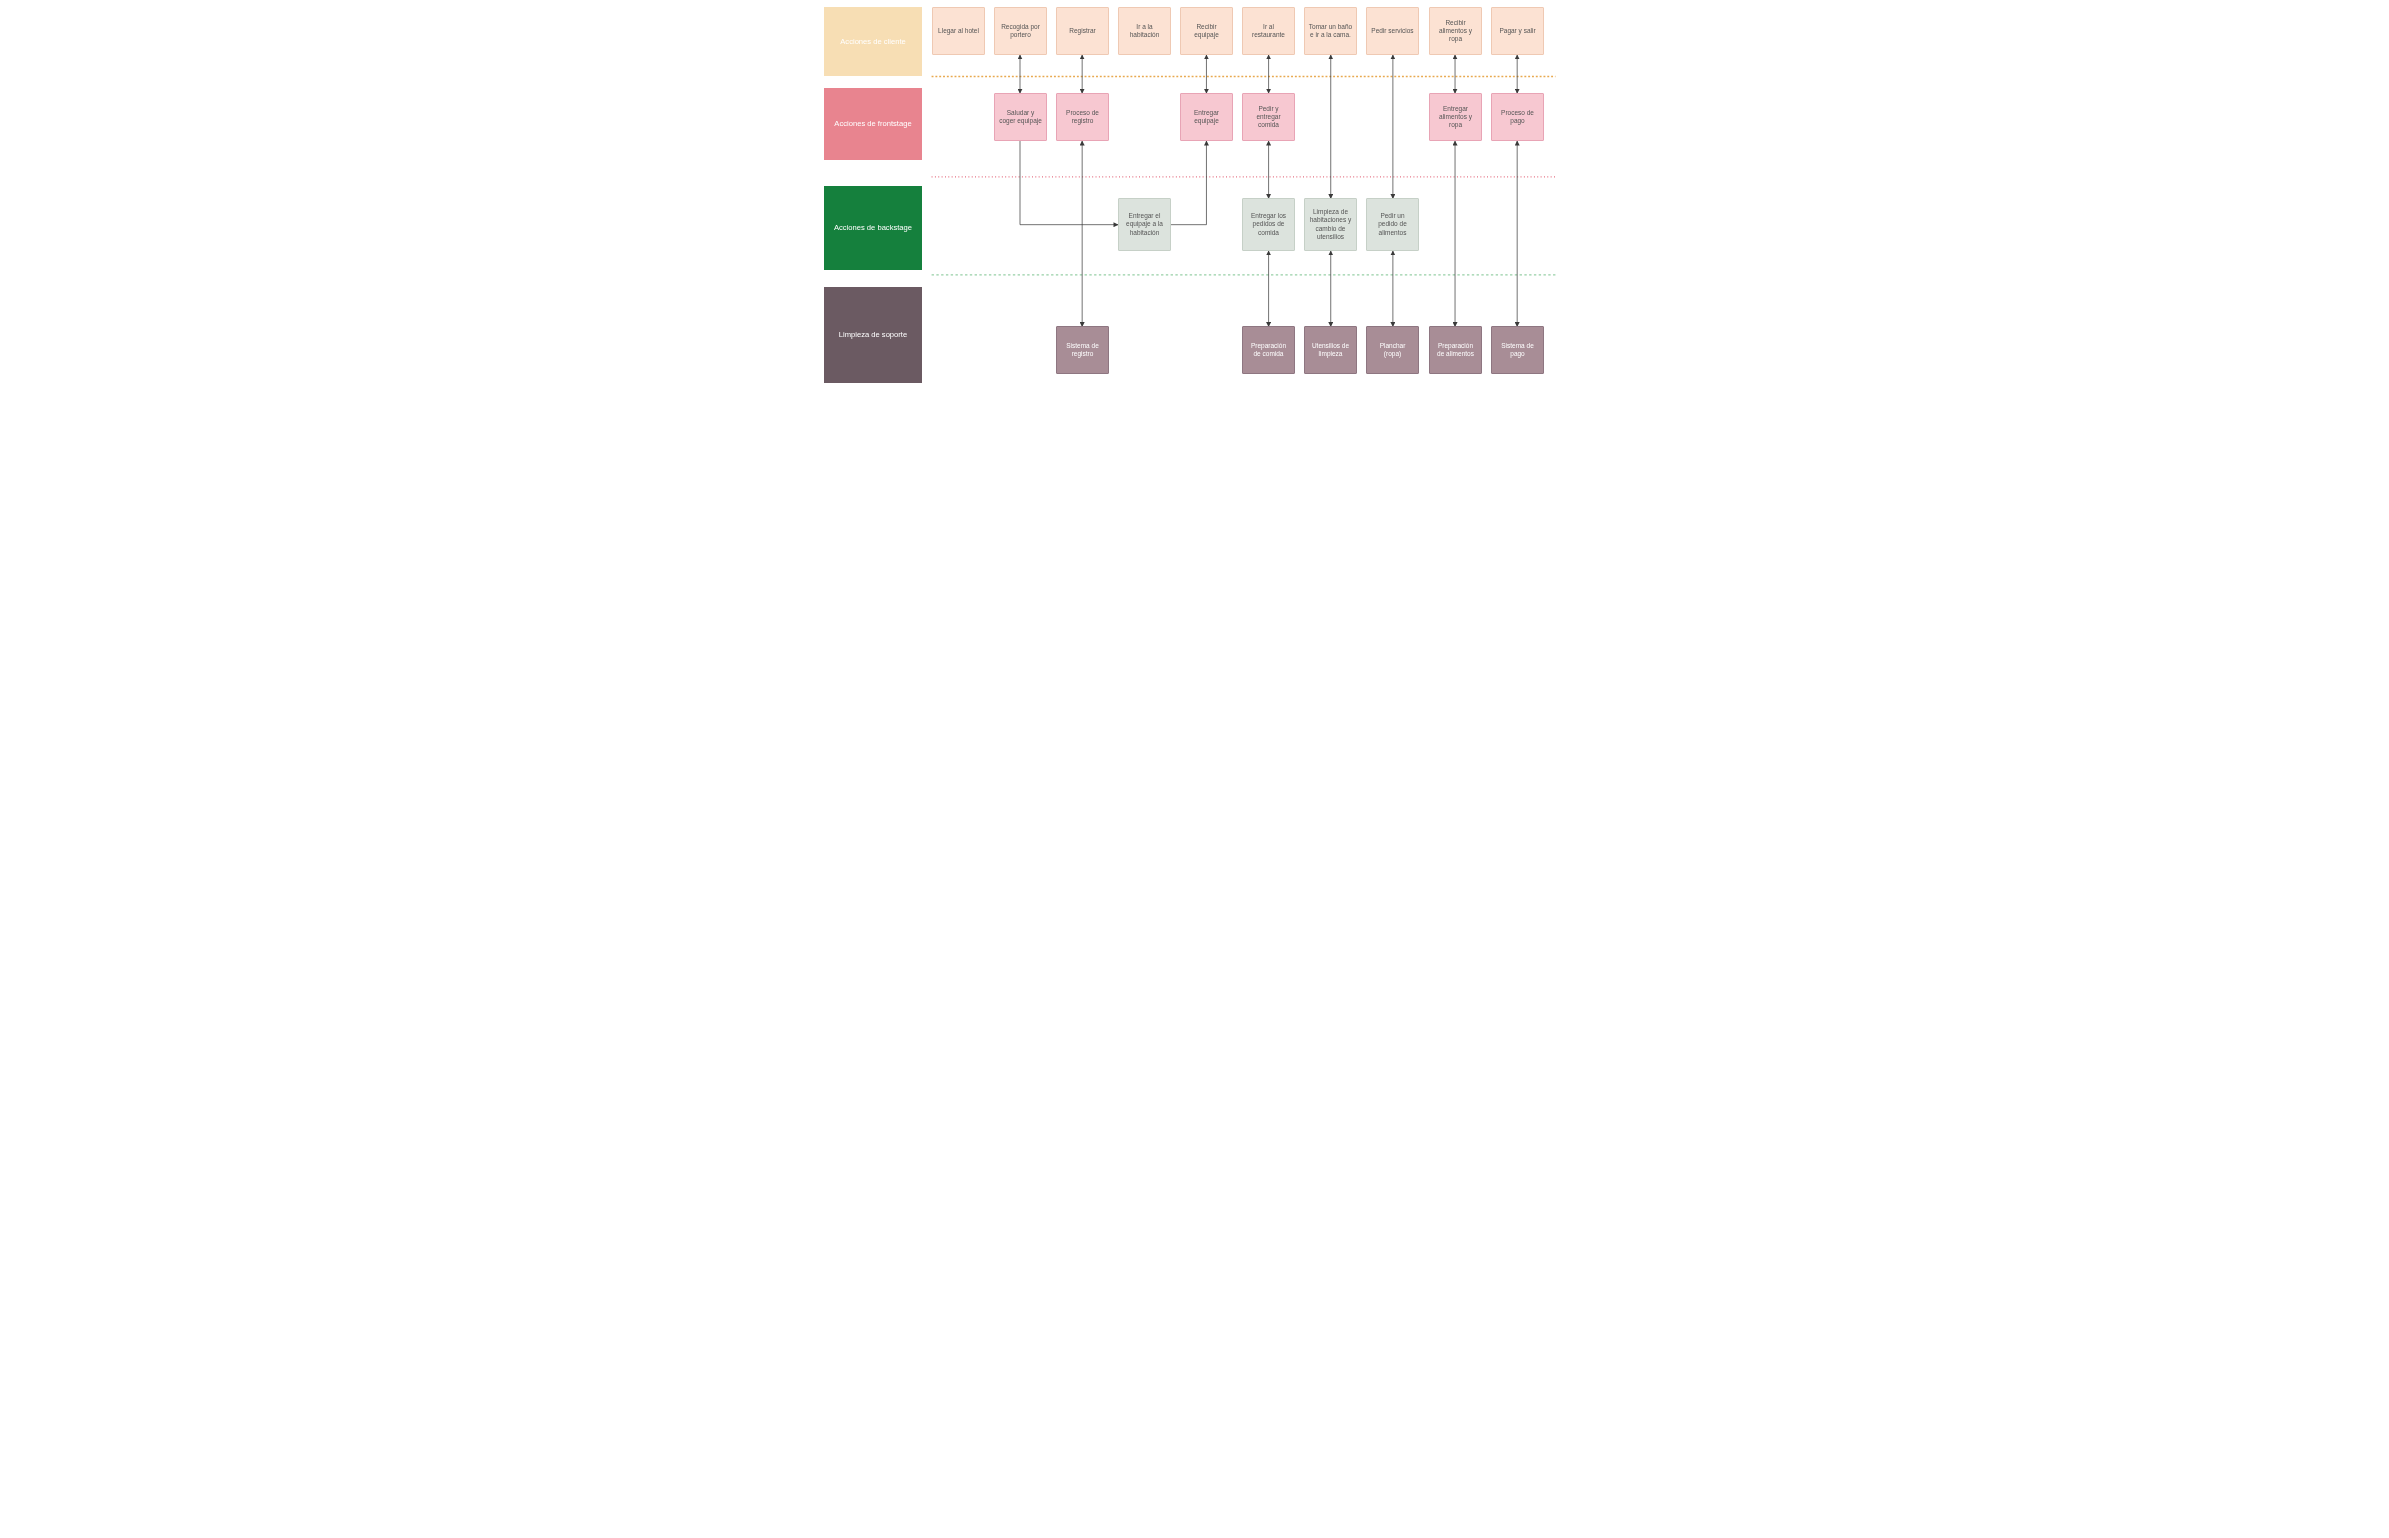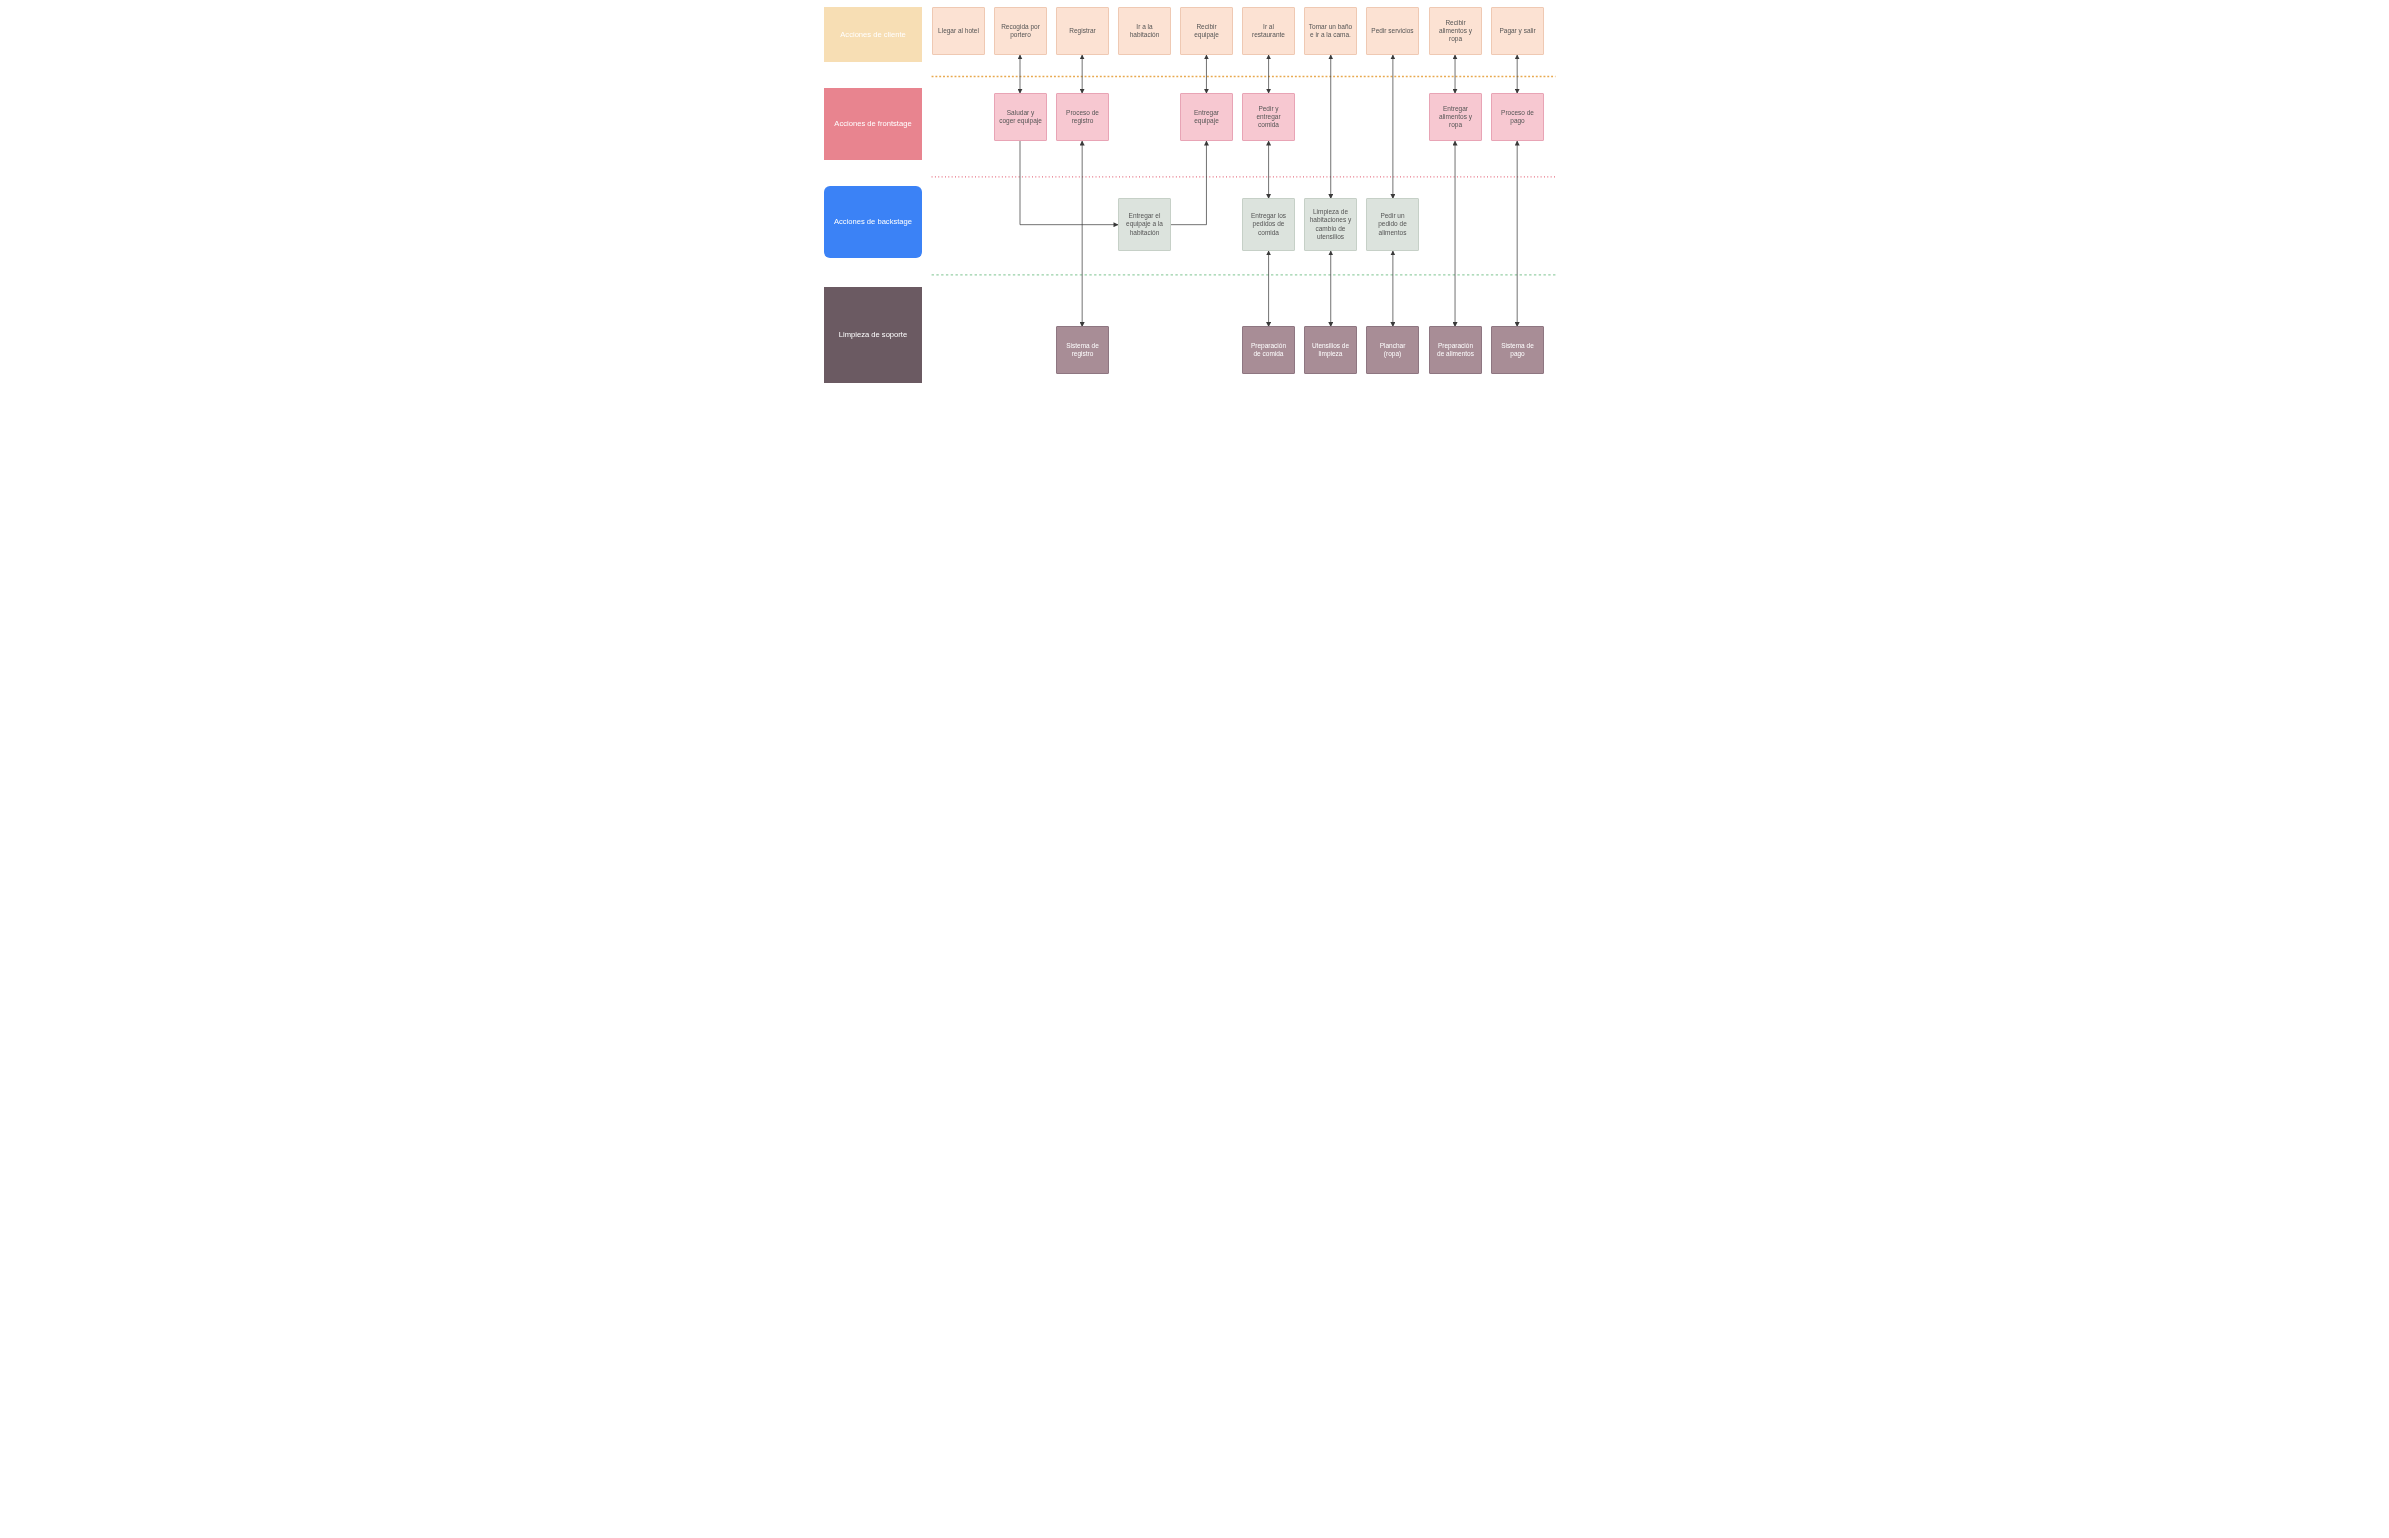--- a/index.html
+++ b/index.html
@@ -1,23 +1,23 @@
 <!DOCTYPE html>
 <html style="font-size:7.6px"><head>
 <meta charset="utf-8">
 <style>
   html,body{margin:0;padding:0;background:#fff;font-family:"Segoe UI",Arial,sans-serif;color:#3a3a3a;}
   .wrap{position:relative;width:741px;height:392px;margin:0 auto;}
   svg{position:absolute;top:0;left:0;}
 
   
   .lane-head{position:absolute;left:0;width:98px;display:flex;align-items:center;justify-content:center;font-size:7.6px;line-height:1.25;text-align:center;padding:0 6.7px;box-sizing:border-box;}
-  .h-cust {top:7.2px;  height:55px; background:#f7deb4;color:#fff;}
+  .h-cust {top:7.2px;  height:69px; background:#f7deb4;color:#fff;}
   .h-front{top:88px; height:72px; background:#e8848f;color:#fff;}
-  .h-back {top:186px; height:72px; background:#3b82f6;color:#fff;border-radius:6px;}
+  .h-back {top:186px; height:84px; background:#15803d;color:#fff;}
   .h-supp {top:287px; height:96px; background:#6b5a62;color:#fff;}
 
   
   .box{position:absolute;width:53px;box-sizing:border-box;display:flex;align-items:center;justify-content:center;text-align:center;font-size:6.5px;line-height:1.25;padding:2.9px 3.8px;border-radius:1px;}
   .b-cust {top:7.2px;  height:48px; background:#fce2d3;border:0.5px solid #efc9b3;color:#555;}
   .b-front{top:93px; height:48px; background:#f7c8d1;border:0.5px solid #e8a4b5;color:#555;}
   .b-back {top:198px; height:53px; background:#dce3dd;border:0.5px solid #c6d0c7;color:#555;}
   .b-supp {top:326px; height:48px; background:#a88d96;border:0.5px solid #8e7681;color:#fff;}
 
   .c0{left:108px}  .c1{left:170px}  .c2{left:232px}  .c3{left:294px}

